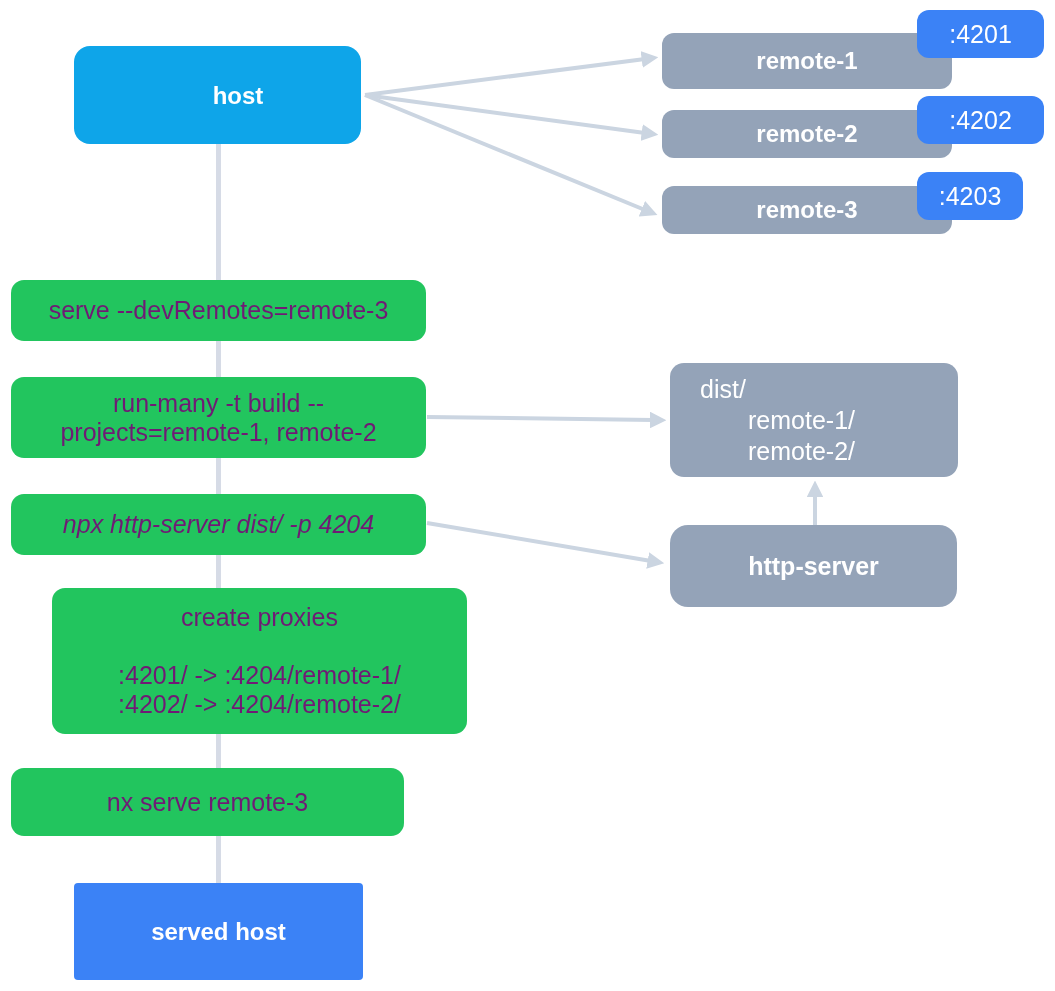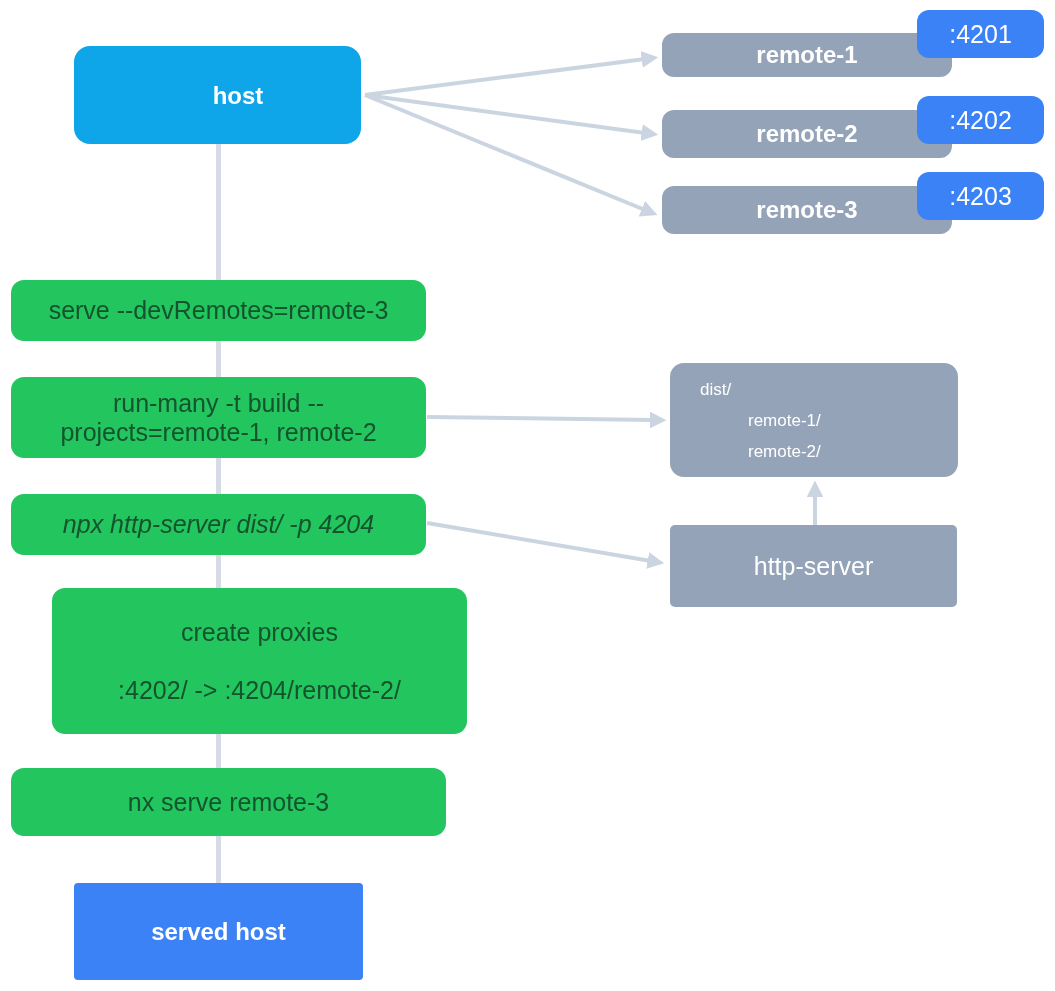--- a/index.html
+++ b/index.html
@@ -48,48 +48,48 @@
     background: #3B82F6;
     border-radius: 12px;
     font-weight: 500;
     font-size: 25px;
     z-index: 3;
   }
   .step-box {
     background: #22C55E;
     border-radius: 13px;
     font-size: 25px;
-    color: #14532d;
+    color: #701a75;
   }
   .step-line {
     display: block;
     line-height: 29px;
     min-height: 29px;
     text-align: center;
     white-space: pre;
   }
   .dist-box {
     background: #94A3B8;
     border-radius: 14px;
-    font-size: 17px;
+    font-size: 25px;
     align-items: flex-start;
     justify-content: center;
     padding-left: 30px;
   }
   .dist-line {
     display: block;
     line-height: 31px;
     min-height: 31px;
     white-space: pre;
   }
   .dist-line.indent { padding-left: 48px; }
   .http-server-box {
     background: #94A3B8;
-    border-radius: 5px;
-    font-weight: 400;
+    border-radius: 18px;
+    font-weight: 700;
     font-size: 25px;
     justify-content: center;
   }
   .served-host-box {
     background: #3B82F6;
     border-radius: 4px;
     font-weight: 700;
     font-size: 24px;
   }
 </style>
@@ -113,60 +113,61 @@
 
     <line x1="427" y1="417" x2="653" y2="420" stroke="#CBD5E1" stroke-width="4" marker-end="url(#arrowhead)"></line>
     <line x1="427" y1="523" x2="651" y2="561" stroke="#CBD5E1" stroke-width="4" marker-end="url(#arrowhead)"></line>
     <line x1="815" y1="525" x2="815" y2="494" stroke="#CBD5E1" stroke-width="4" marker-end="url(#arrowhead)"></line>
   </svg>
 
   <div class="node host-box" style="left:74px; top:46px; width:287px; height:98px;padding-left:41px;">
     <span class="step-line">host</span>
   </div>
 
-  <div class="node remote-box" style="left:662px; top:33px; width:290px; height:44px;">
+  <div class="node remote-box" style="left:662px; top:33px; width:290px; height:56px;">
     <span>remote-1</span>
   </div>
   <div class="node remote-box" style="left:662px; top:110px; width:290px; height:48px;">
     <span>remote-2</span>
   </div>
   <div class="node remote-box" style="left:662px; top:186px; width:290px; height:48px;">
     <span>remote-3</span>
   </div>
 
   <div class="node port-badge" style="left:917px; top:10px; width:127px; height:48px;">
     <span>:4201</span>
   </div>
   <div class="node port-badge" style="left:917px; top:96px; width:127px; height:48px;">
     <span>:4202</span>
   </div>
-  <div class="node port-badge" style="left:917px; top:172px; width:127px; height:48px;">
+  <div class="node port-badge" style="left:917px; top:172px; width:106px; height:48px;">
     <span>:4203</span>
   </div>
 
   <div class="node step-box" style="left:11px; top:280px; width:415px; height:61px;">
     <span class="step-line">serve --devRemotes=remote-3</span>
   </div>
 
   <div class="node step-box" style="left:11px; top:377px; width:415px; height:81px;">
     <span class="step-line">run-many -t build --</span>
     <span class="step-line">projects=remote-1, remote-2</span>
   </div>
 
   <div class="node step-box" style="left:11px; top:494px; width:415px; height:61px;font-style:italic;">
     <span class="step-line">npx http-server dist/ -p 4204</span>
   </div>
 
   <div class="node step-box" style="left:11px; top:588px; width:415px; height:146px;margin-left:41px;">
     <span class="step-line">create proxies</span>
     <span class="step-line"></span>
+    <span class="step-line">:4201/ -&gt; :4204/remote-1/</span>
     <span class="step-line">:4202/ -&gt; :4204/remote-2/</span>
   </div>
 
-  <div class="node step-box" style="left:11px; top:768px; width:435px; height:68px;">
+  <div class="node step-box" style="left:11px; top:768px; width:393px; height:68px;">
     <span class="step-line">nx serve remote-3</span>
   </div>
 
   <div class="node dist-box" style="left:670px; top:363px; width:288px; height:114px;">
     <span class="dist-line">dist/</span>
     <span class="dist-line indent">remote-1/</span>
     <span class="dist-line indent">remote-2/</span>
   </div>
 
   <div class="node http-server-box" style="left:670px; top:525px; width:287px; height:82px;">

